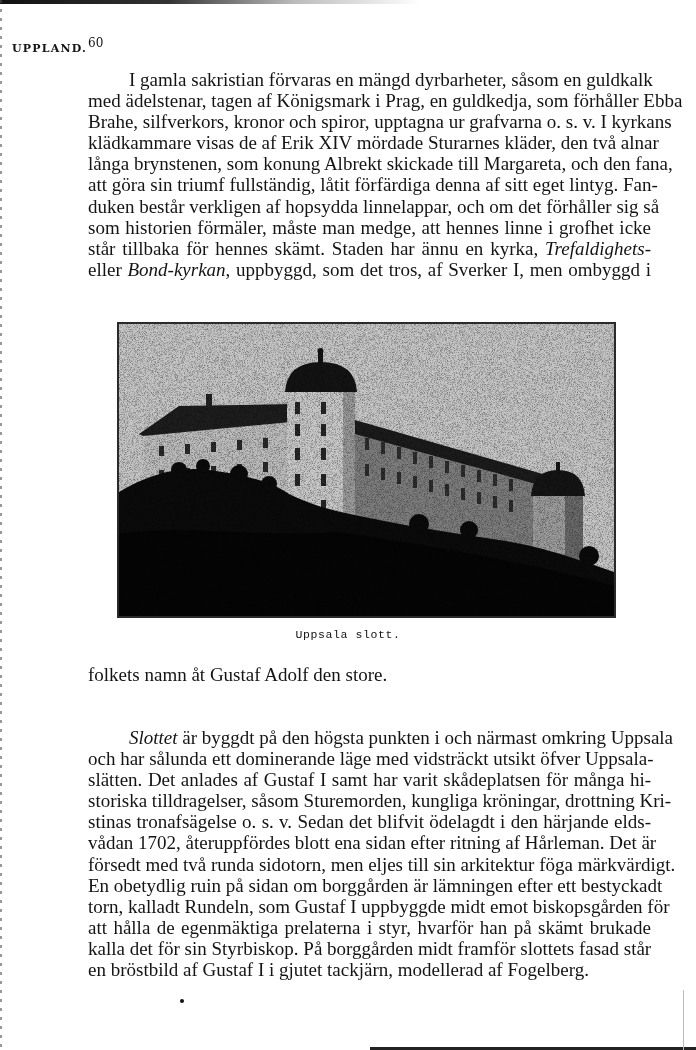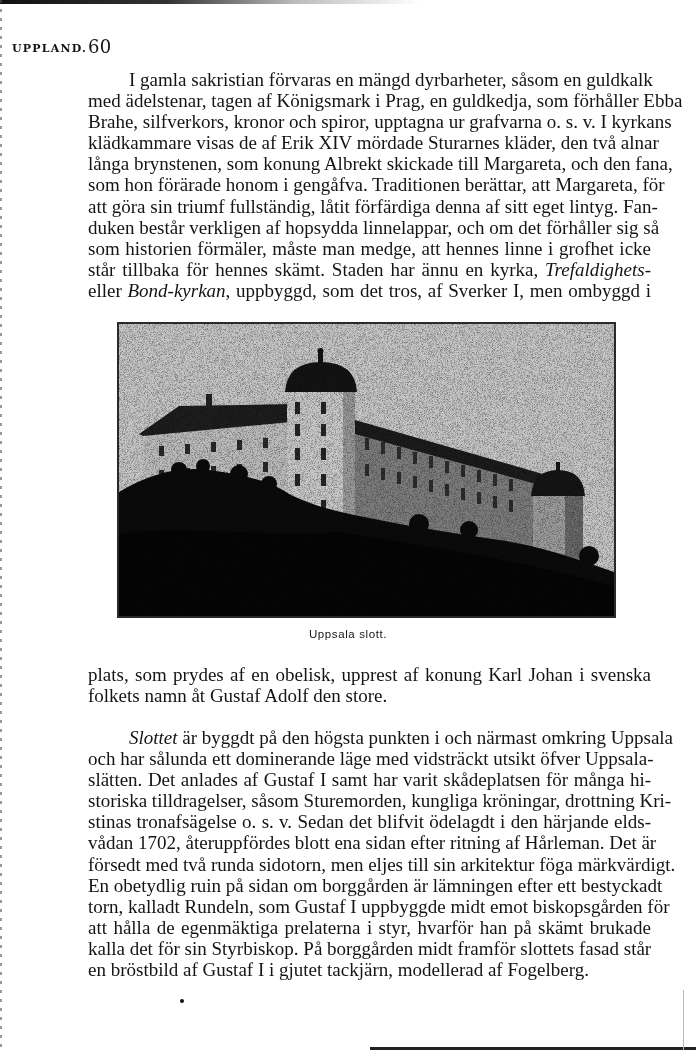--- a/index.html
+++ b/index.html
@@ -31,21 +31,21 @@
     .scan-right {
       position: absolute; right: 12px; top: 990px; width: 1px; height: 60px;
       background: #bbb;
     }
     .speck {
       position: absolute; width: 4px; height: 4px; border-radius: 50%;
       background: #111;
     }
     .page-number {
       position: absolute; left: 88px; top: 36px;
-      font-size: 18px; letter-spacing: .2px;
+      font-size: 12px; letter-spacing: .2px;
     }
     .running-head {
       position: absolute; left: 12px; width: 696px; top: 42px;
       text-align: left; font-size: 11px; font-weight: bold; letter-spacing: 1.2px;
     }
     .text-block {
       position: absolute; left: 88px; width: 563px;
       font-family: "Liberation Serif", "DejaVu Serif", serif;
       font-size: 19px;
       line-height: 21.1px;
@@ -63,21 +63,21 @@
     .italic { font-style: italic; }
     .figure {
       position: absolute; left: 117px; top: 322px; width: 499px; height: 296px;
       border: 2px solid #2a2a2a; box-sizing: border-box;
       overflow: hidden;
       background: #c8c8c8;
     }
     .figure svg { display: block; }
     .caption {
       position: absolute; left: 0; width: 696px; top: 628px;
-      text-align: center; font-family: Liberation Sans, sans-serif;
+      text-align: center; font-family: Liberation Mono, monospace;
       font-size: 11.5px; letter-spacing: .6px;
     }
   </style>
 </head>
 <body>
 
 <div class="scan-top"></div>
 <div class="scan-left"></div>
 <div class="scan-bottom"></div>
 <div class="scan-right"></div>
@@ -85,21 +85,20 @@
 
 <div class="page-number">60</div>
 <div class="running-head">UPPLAND.</div>
 
 <div class="text-block" style="top:69px;">
   <span class="line indent">I gamla sakristian förvaras en mängd dyrbarheter, såsom en guldkalk</span>
   <span class="line">med ädelstenar, tagen af Königsmark i Prag, en guldkedja, som förhåller Ebba</span>
   <span class="line">Brahe, silfverkors, kronor och spiror, upptagna ur grafvarna o. s. v. I kyrkans</span>
   <span class="line">klädkammare visas de af Erik XIV mördade Sturarnes kläder, den två alnar</span>
   <span class="line">långa brynstenen, som konung Albrekt skickade till Margareta, och den fana,</span>
-  <span class="line">som hon förärade honom i gengåfva. Traditionen berättar, att Margareta, för</span>
   <span class="line">att göra sin triumf fullständig, låtit förfärdiga denna af sitt eget lintyg. Fan-</span>
   <span class="line">duken består verkligen af hopsydda linnelappar, och om det förhåller sig så</span>
   <span class="line">som historien förmäler, måste man medge, att hennes linne i grofhet icke</span>
   <span class="line"><span>står tillbaka för hennes skämt. Staden har ännu en kyrka, </span><span class="italic">Trefaldighets-</span></span>
   <span class="line"><span>eller </span><span class="italic">Bond-kyrkan</span><span>, uppbyggd, som det tros, af Sverker I, men ombyggd i</span></span>
 </div>
 
 <div class="figure">
   <svg width="495" height="292" viewBox="0 0 495 292" xmlns="http://www.w3.org/2000/svg">
     <defs>
@@ -189,21 +188,20 @@
       <circle cx="470" cy="232" r="10"></circle>
     </g>
 
     <rect x="0" y="0" width="495" height="292" fill="#ffffff" filter="url(#grain)" opacity="0.55"></rect>
   </svg>
 </div>
 
 <div class="caption">Uppsala slott.</div>
 
 <div class="text-block" style="top:664px;">
-  <span class="line">plats, som prydes af en obelisk, upprest af konung Karl Johan i svenska</span>
   <span class="line last">folkets namn åt Gustaf Adolf den store.</span>
 </div>
 
 <div class="text-block" style="top:727px;">
   <span class="line indent"><span class="italic">Slottet</span><span> är byggdt på den högsta punkten i och närmast omkring Uppsala</span></span>
   <span class="line">och har sålunda ett dominerande läge med vidsträckt utsikt öfver Uppsala-</span>
   <span class="line">slätten. Det anlades af Gustaf I samt har varit skådeplatsen för många hi-</span>
   <span class="line">storiska tilldragelser, såsom Sturemorden, kungliga kröningar, drottning Kri-</span>
   <span class="line">stinas tronafsägelse o. s. v. Sedan det blifvit ödelagdt i den härjande elds-</span>
   <span class="line">vådan 1702, återuppfördes blott ena sidan efter ritning af Hårleman. Det är</span>

